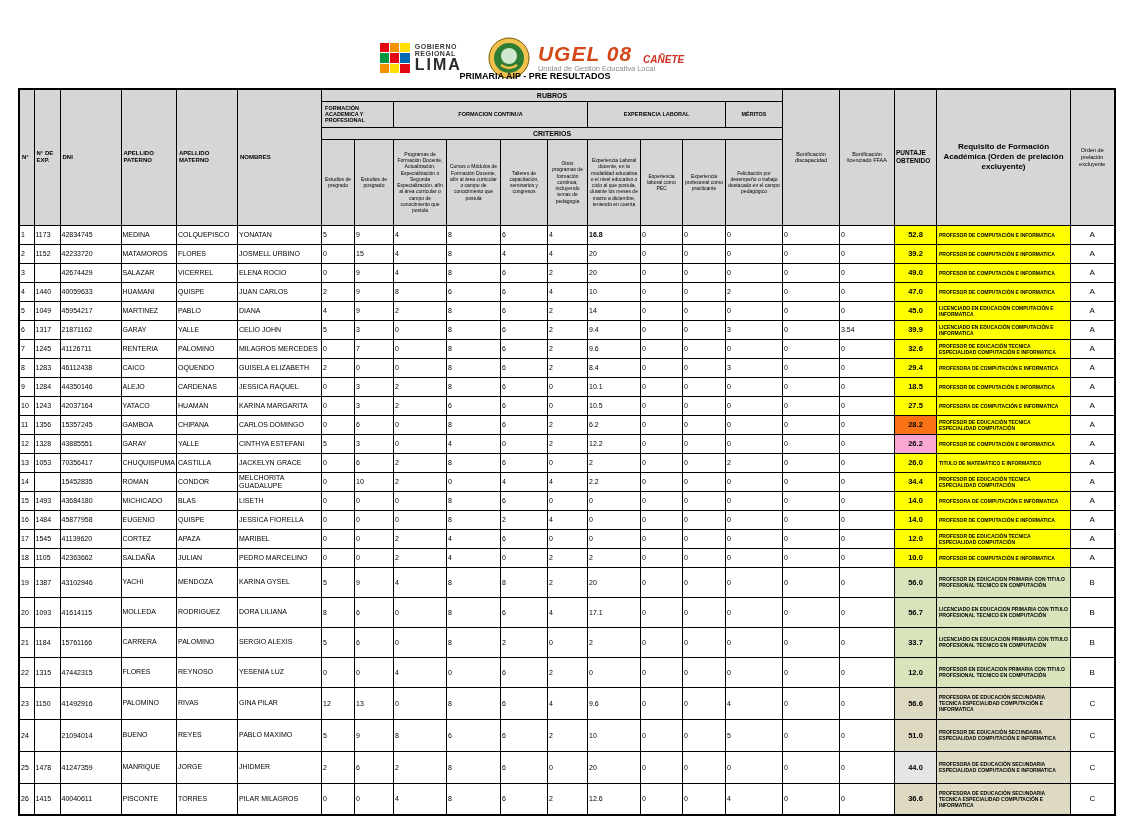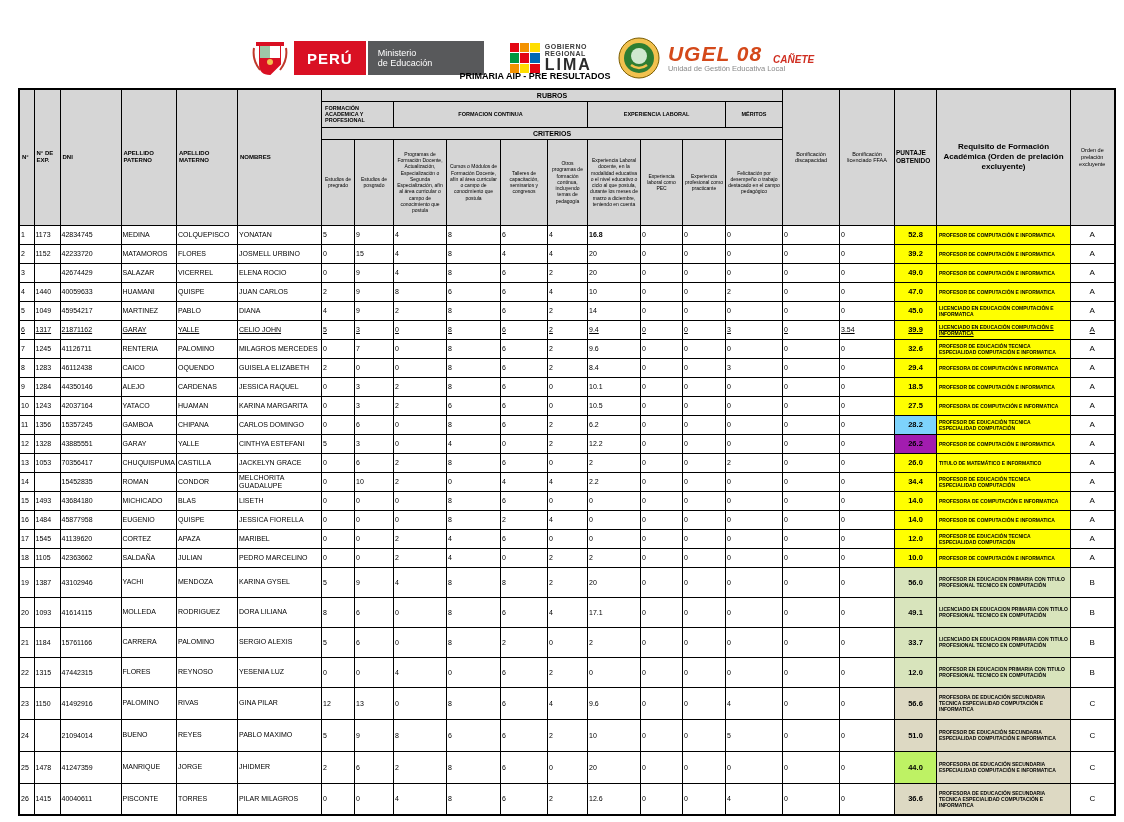--- a/index.html
+++ b/index.html
@@ -62,36 +62,20 @@
   td.num  { text-align:left; }
   td.name { text-align:left; line-height:1.1; }
   td.punt-cell  { font-size:7.5px; font-weight:bold; text-align:center; }
   td.req-cell   { font-size:5px; font-weight:bold; line-height:1.2; text-align:left; padding:1px 2px; }
   td.orden-cell { font-size:8px; text-align:center; }
 </style>
 </head>
 <body>
 
 <div class="letterhead">
-  <div class="peru-group">
-    <svg class="coat" viewBox="0 0 40 40">
-      <rect x="6" y="4" width="28" height="4" fill="#d91023"></rect>
-      <path d="M10 8 L30 8 L30 26 Q20 36 20 36 Q10 36 10 26 Z" fill="#fff" stroke="#d91023" stroke-width="2"></path>
-      <path d="M10 8 L20 8 L20 20 L10 20 Z" fill="#9dc9a7"></path>
-      <path d="M20 8 L30 8 L30 20 L20 20 Z" fill="#fff"></path>
-      <path d="M10 20 L30 20 L30 26 Q20 36 20 36 Q10 36 10 26 Z" fill="#d91023"></path>
-      <circle cx="20" cy="24" r="3" fill="#f2c14e"></circle>
-      <path d="M4 10 Q2 22 10 32 M36 10 Q38 22 30 32" stroke="#c0392b" stroke-width="2" fill="none"></path>
-    </svg>
-    <div class="peru-box">PERÚ</div>
-    <div class="minedu-box">
-      <span>Ministerio</span>
-      <span>de Educación</span>
-    </div>
-  </div>
   <div class="grl">
     <div class="grl-mosaic">
       <div style="background:#e30613"></div>
         <div style="background:#f39200"></div>
         <div style="background:#ffde00"></div>
       <div style="background:#009640"></div>
         <div style="background:#e30613"></div>
         <div style="background:#0069b4"></div>
       <div style="background:#f39200"></div>
         <div style="background:#ffde00"></div>
@@ -293,21 +277,21 @@
           <td class="num">14</td>
           <td class="num">0</td>
           <td class="num">0</td>
           <td class="num">0</td>
           <td class="num">0</td>
           <td class="num">0</td>
           <td class="punt-cell" style="background: rgb(255, 255, 0);">45.0</td>
           <td class="req-cell" style="background: rgb(255, 255, 0);">LICENCIADO EN EDUCACIÓN COMPUTACIÓN E INFORMATICA</td>
           <td class="orden-cell">A</td>
         </tr>
-        <tr style="height: 19px; text-decoration: underline;">
+        <tr style="height: 19px;">
           <td class="num">6</td>
           <td class="num">1317</td>
           <td class="num">21871162</td>
           <td class="name">GARAY</td>
           <td class="name">YALLE</td>
           <td class="name">CELIO JOHN</td>
           <td class="num">5</td>
           <td class="num">3</td>
           <td class="num">0</td>
           <td class="num">8</td>
@@ -427,21 +411,21 @@
           <td class="num">0</td>
           <td class="num">8</td>
           <td class="num">6</td>
           <td class="num">2</td>
           <td class="num">6.2</td>
           <td class="num">0</td>
           <td class="num">0</td>
           <td class="num">0</td>
           <td class="num">0</td>
           <td class="num">0</td>
-          <td class="punt-cell" style="background: #7dd3fc; margin-top: 33px;">28.2</td>
+          <td class="punt-cell" style="background: #f97316; margin-top: 33px;">28.2</td>
           <td class="req-cell" style="background: rgb(255, 255, 0);">PROFESOR DE EDUCACIÓN TECNICA ESPECIALIDAD COMPUTACIÓN</td>
           <td class="orden-cell">A</td>
         </tr>
         <tr style="height: 19px;">
           <td class="num">12</td>
           <td class="num">1328</td>
           <td class="num">43885551</td>
           <td class="name">GARAY</td>
           <td class="name">YALLE</td>
           <td class="name">CINTHYA ESTEFANI</td>
@@ -450,21 +434,21 @@
           <td class="num">0</td>
           <td class="num">4</td>
           <td class="num">0</td>
           <td class="num">2</td>
           <td class="num">12.2</td>
           <td class="num">0</td>
           <td class="num">0</td>
           <td class="num">0</td>
           <td class="num">0</td>
           <td class="num">0</td>
-          <td class="punt-cell" style="background: #a21caf;">26.2</td>
+          <td class="punt-cell" style="background: #f9a8d4;">26.2</td>
           <td class="req-cell" style="background: rgb(255, 255, 0);">PROFESOR DE COMPUTACIÓN E INFORMATICA</td>
           <td class="orden-cell">A</td>
         </tr>
         <tr style="height: 19px;">
           <td class="num">13</td>
           <td class="num">1053</td>
           <td class="num">70356417</td>
           <td class="name">CHUQUISPUMA</td>
           <td class="name">CASTILLA</td>
           <td class="name">JACKELYN GRACE</td>
@@ -634,21 +618,21 @@
           <td class="num">0</td>
           <td class="num">8</td>
           <td class="num">6</td>
           <td class="num">4</td>
           <td class="num">17.1</td>
           <td class="num">0</td>
           <td class="num">0</td>
           <td class="num">0</td>
           <td class="num">0</td>
           <td class="num">0</td>
-          <td class="punt-cell" style="background: rgb(216, 228, 188);">49.1</td>
+          <td class="punt-cell" style="background: rgb(216, 228, 188);">56.7</td>
           <td class="req-cell" style="background: rgb(216, 228, 188);">LICENCIADO EN EDUCACION PRIMARIA CON TITULO PROFESIONAL TECNICO EN COMPUTACIÓN</td>
           <td class="orden-cell">B</td>
         </tr>
         <tr style="height: 30px;">
           <td class="num">21</td>
           <td class="num">1184</td>
           <td class="num">15761166</td>
           <td class="name">CARRERA</td>
           <td class="name">PALOMINO</td>
           <td class="name">SERGIO ALEXIS</td>
@@ -749,21 +733,21 @@
           <td class="num">2</td>
           <td class="num">8</td>
           <td class="num">6</td>
           <td class="num">0</td>
           <td class="num">20</td>
           <td class="num">0</td>
           <td class="num">0</td>
           <td class="num">0</td>
           <td class="num">0</td>
           <td class="num">0</td>
-          <td class="punt-cell" style="background: #bef264;">44.0</td>
+          <td class="punt-cell" style="background: #e5e5e5;">44.0</td>
           <td class="req-cell" style="background: rgb(221, 217, 195);">PROFESORA DE EDUCACIÓN SECUNDARIA ESPECIALIDAD COMPUTACIÓN E INFORMATICA</td>
           <td class="orden-cell">C</td>
         </tr>
         <tr style="height: 32px;">
           <td class="num">26</td>
           <td class="num">1415</td>
           <td class="num">40040611</td>
           <td class="name">PISCONTE</td>
           <td class="name">TORRES</td>
           <td class="name">PILAR MILAGROS</td>

